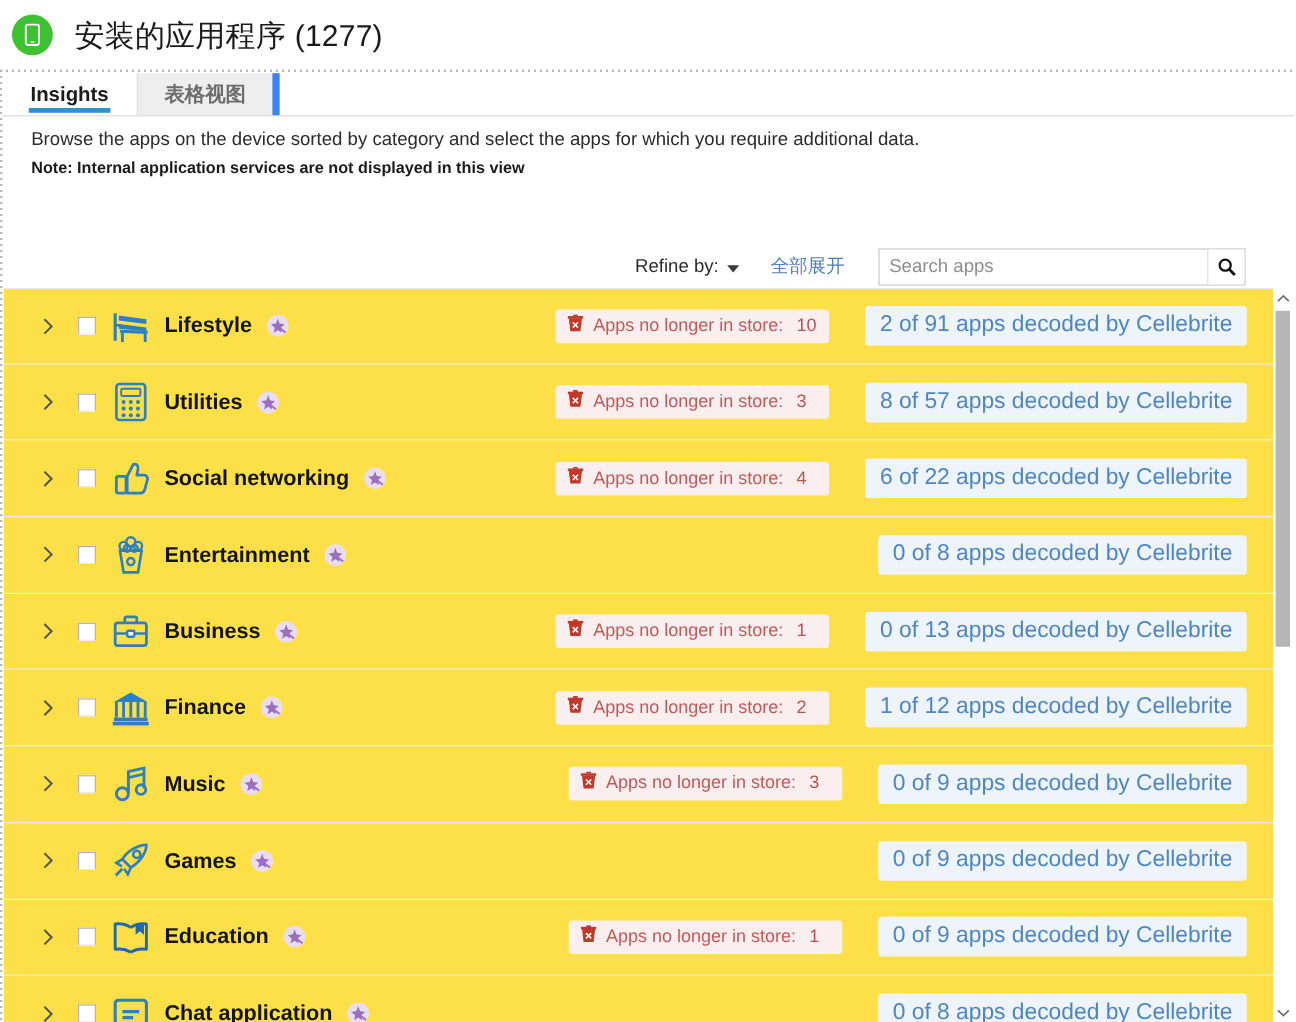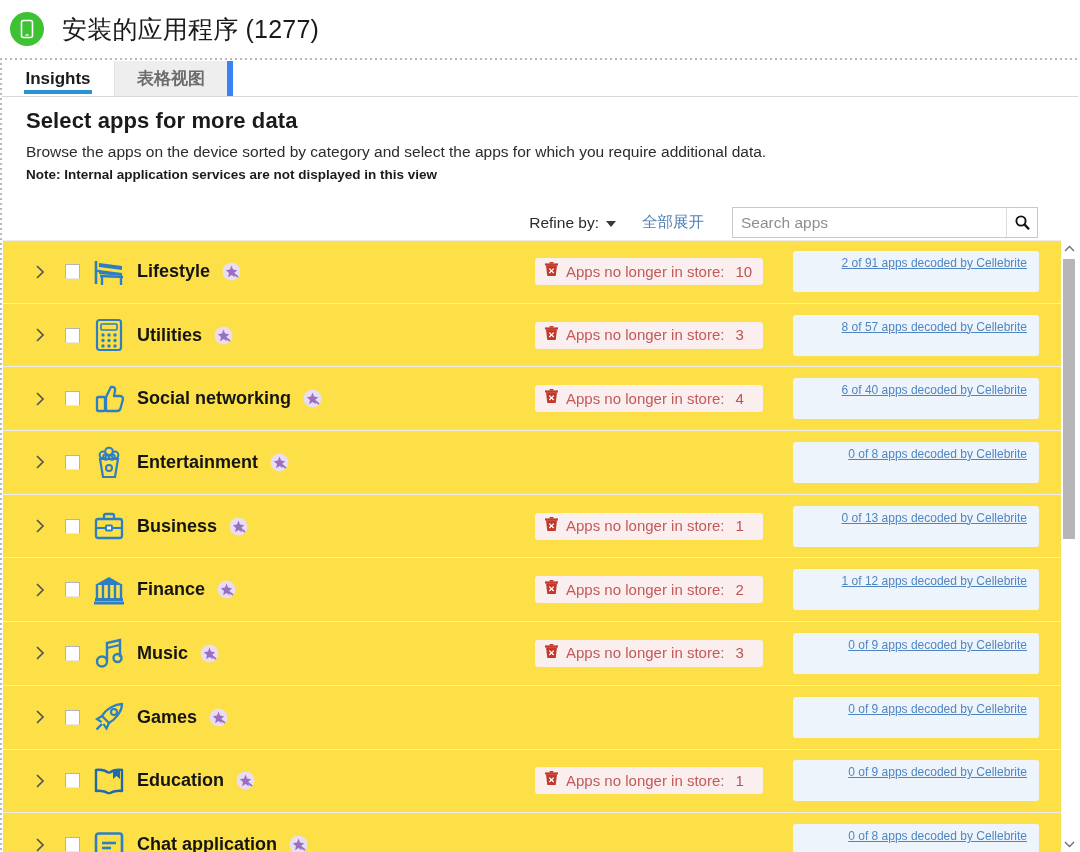--- a/index.html
+++ b/index.html
@@ -196,30 +196,29 @@
     box-sizing: border-box;
   }
   .nostore .cnt { margin-left: 3px; color: #b85353; }
   .nostore-empty {
     flex: 0 0 auto; width: 228px; height: 28px;
   }
   .decoded {
     flex: 0 0 auto;
     background: #eef4fb;
     color: #4f86c2;
-    font-size: 12px;
-    padding: 5px 12px 22px 12px;
+    font-size: 19px;
+    padding: 5px 12px 6px 12px;
     border-radius: 3px;
     white-space: nowrap;
     margin-left: 30px;
     margin-right: 22px;
     text-align: right;
     min-width: 246px;
     box-sizing: border-box;
-    text-decoration: underline;
   }
   .decoded-inner { display: block; }
 
   
   .vscroll {
     position: absolute; right: 2px; top: 240px;
     width: 17px; height: 612px;
     background: #ffffff;
     display: flex; flex-direction: column; align-items: center;
   }
@@ -257,21 +256,20 @@
   <div class="tabstrip">
     <div class="tab active">
       <span>Insights</span>
     </div>
     <div class="tab inactive">
       <span>表格视图</span>
     </div>
   </div>
 
   <div class="content-head">
-    <div class="page-title">Select apps for more data</div>
     <div class="page-desc">Browse the apps on the device sorted by category and select the apps for which you require additional data.</div>
     <div class="page-note">Note: Internal application services are not displayed in this view</div>
   </div>
 
   <div class="toolbar">
     <div class="refine">
       <span>Refine by:</span>
       <span class="caret-down"></span>
     </div>
     <div class="expand-all">全部展开</div>
@@ -415,21 +413,21 @@
          <span><svg width="13" height="15" viewBox="0 0 13 15">
       <path d="M1 3.2 L12 3.2 L10.7 14 L2.3 14 Z" fill="#c0392b"></path>
       <rect x="0" y="1.4" width="13" height="2.1" fill="#c0392b"></rect>
       <rect x="4.6" y="0" width="3.8" height="1.6" fill="#c0392b"></rect>
       <path d="M4.3 6.6 L8.7 11 M8.7 6.6 L4.3 11" stroke="#ffffff" stroke-width="1.3"></path>
     </svg></span>
          <span>Apps no longer in store:</span>
          <span class="cnt">4</span>
        </div>
     <div class="decoded">
-      <span class="decoded-inner">6 of 40 apps decoded by Cellebrite</span>
+      <span class="decoded-inner">6 of 22 apps decoded by Cellebrite</span>
     </div>
   </div>
         <div class="row">
     <div class="chev">
       <svg width="10" height="16" viewBox="0 0 10 16">
         <polyline points="2,2 8,8 2,14" fill="none" stroke="#555" stroke-width="1.7"></polyline>
       </svg>
     </div>
     <div class="cbox">
             <i></i>

